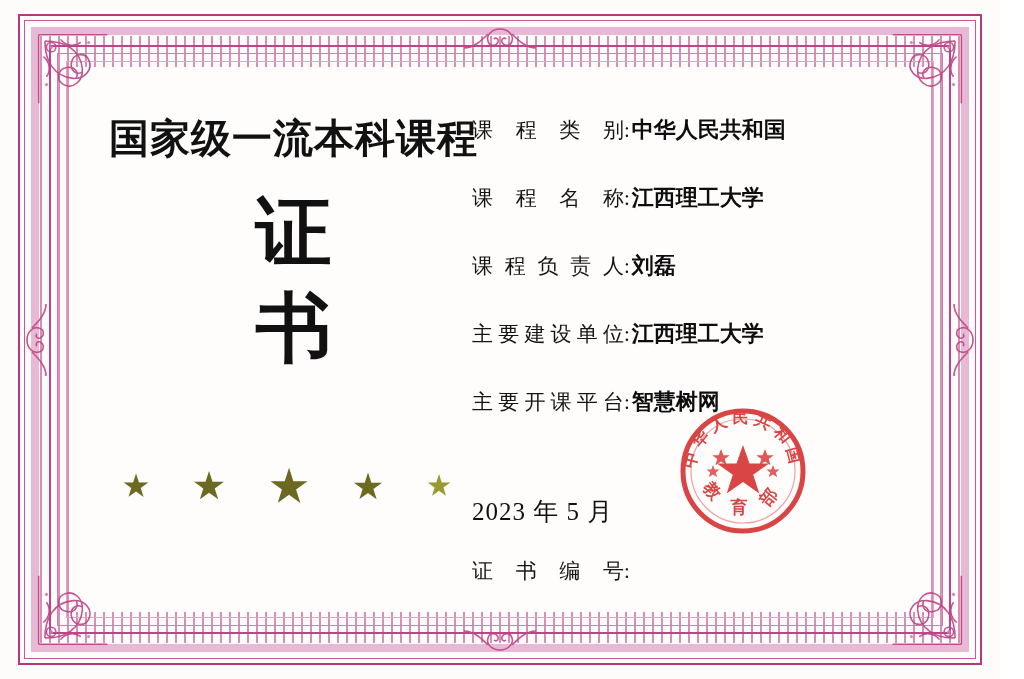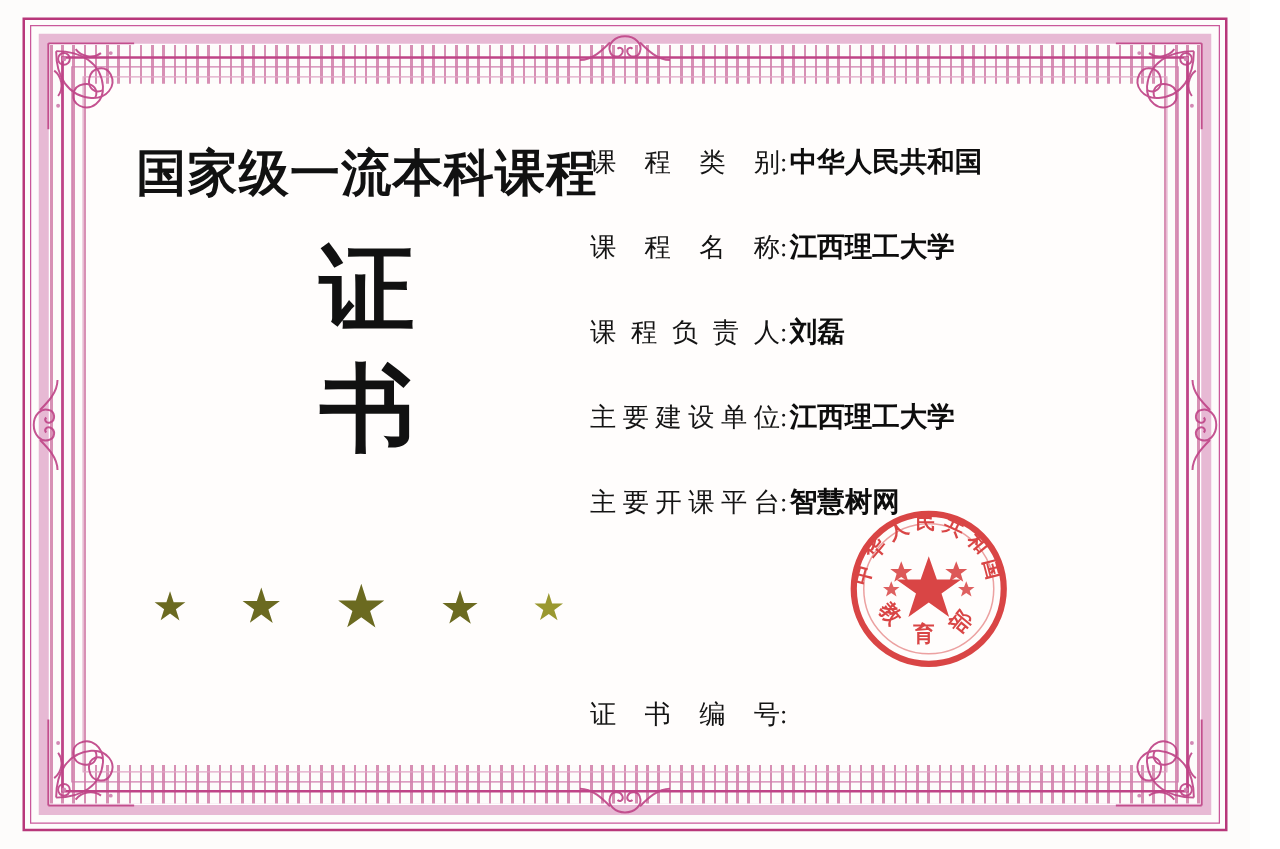--- a/index.html
+++ b/index.html
@@ -432,20 +432,21 @@
           <span>开</span>
           <span>课</span>
           <span>平</span>
           <span>台</span>
         </span>
         <span class="field-colon">:</span>
         <span class="field-value">智慧树网</span>
       </div>
     </div>
 
+    <div class="date-line">2023 年 5 月</div>
 
     <div class="cert-no">
       <span class="field-label">
         <span>证</span>
         <span>书</span>
         <span>编</span>
         <span>号</span>
       </span>
       <span class="field-colon">:</span>
     </div>

